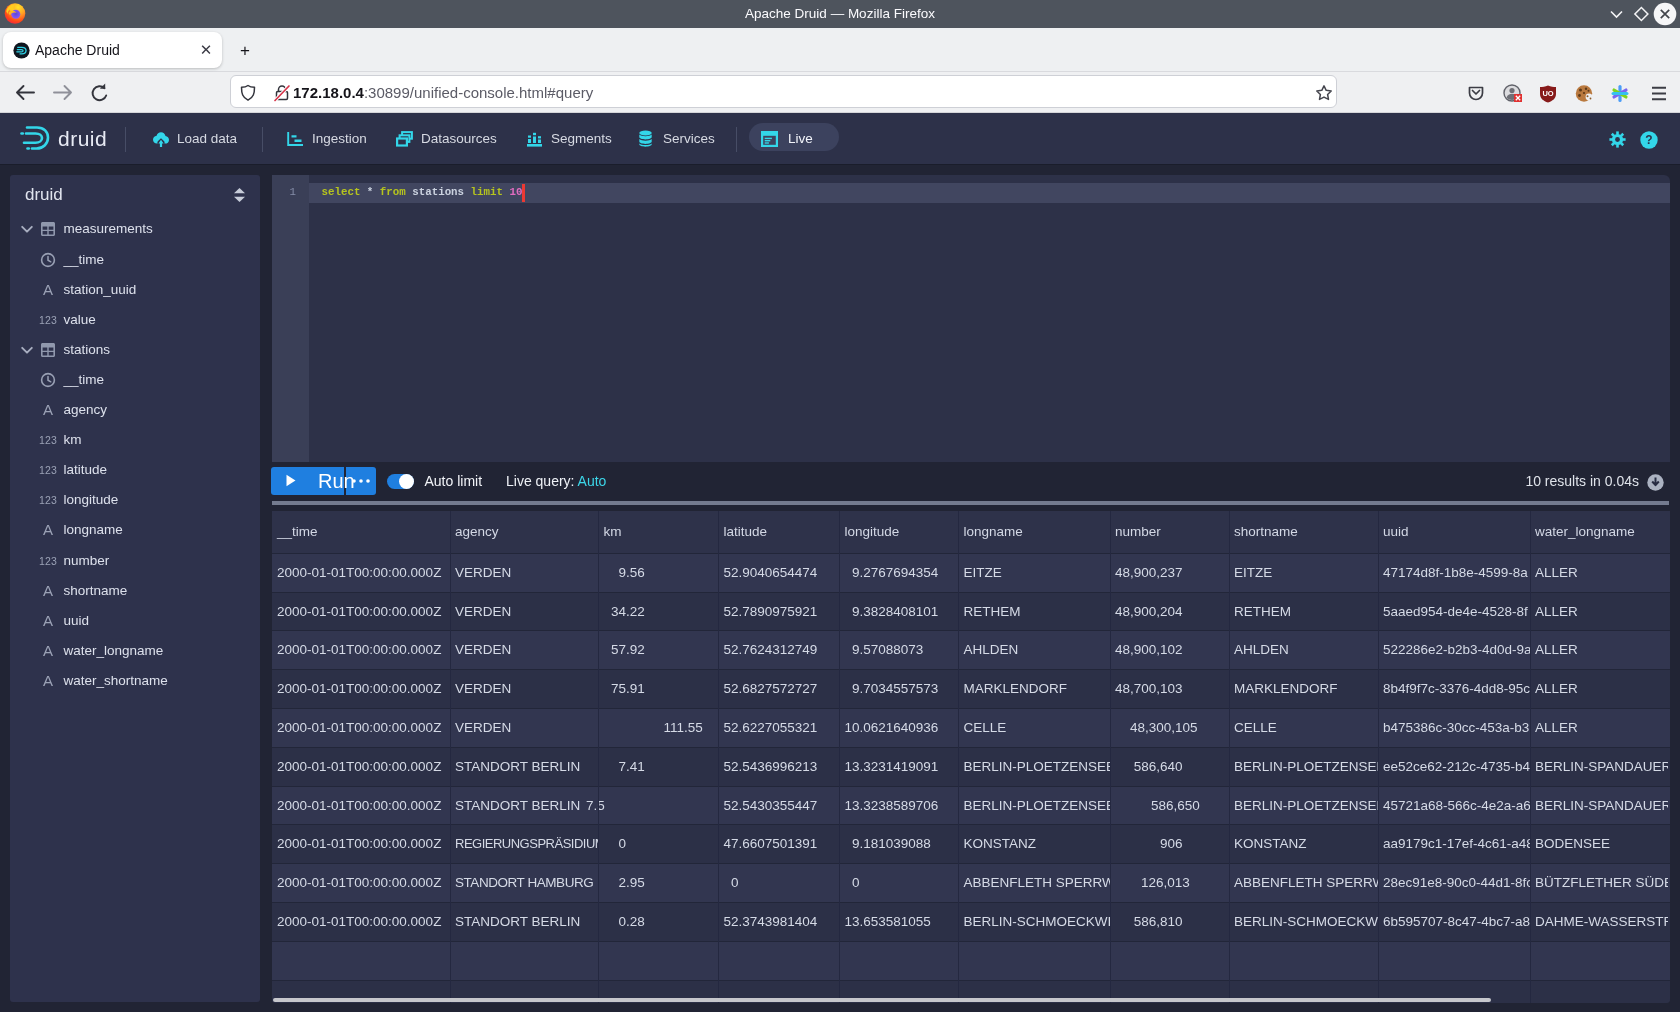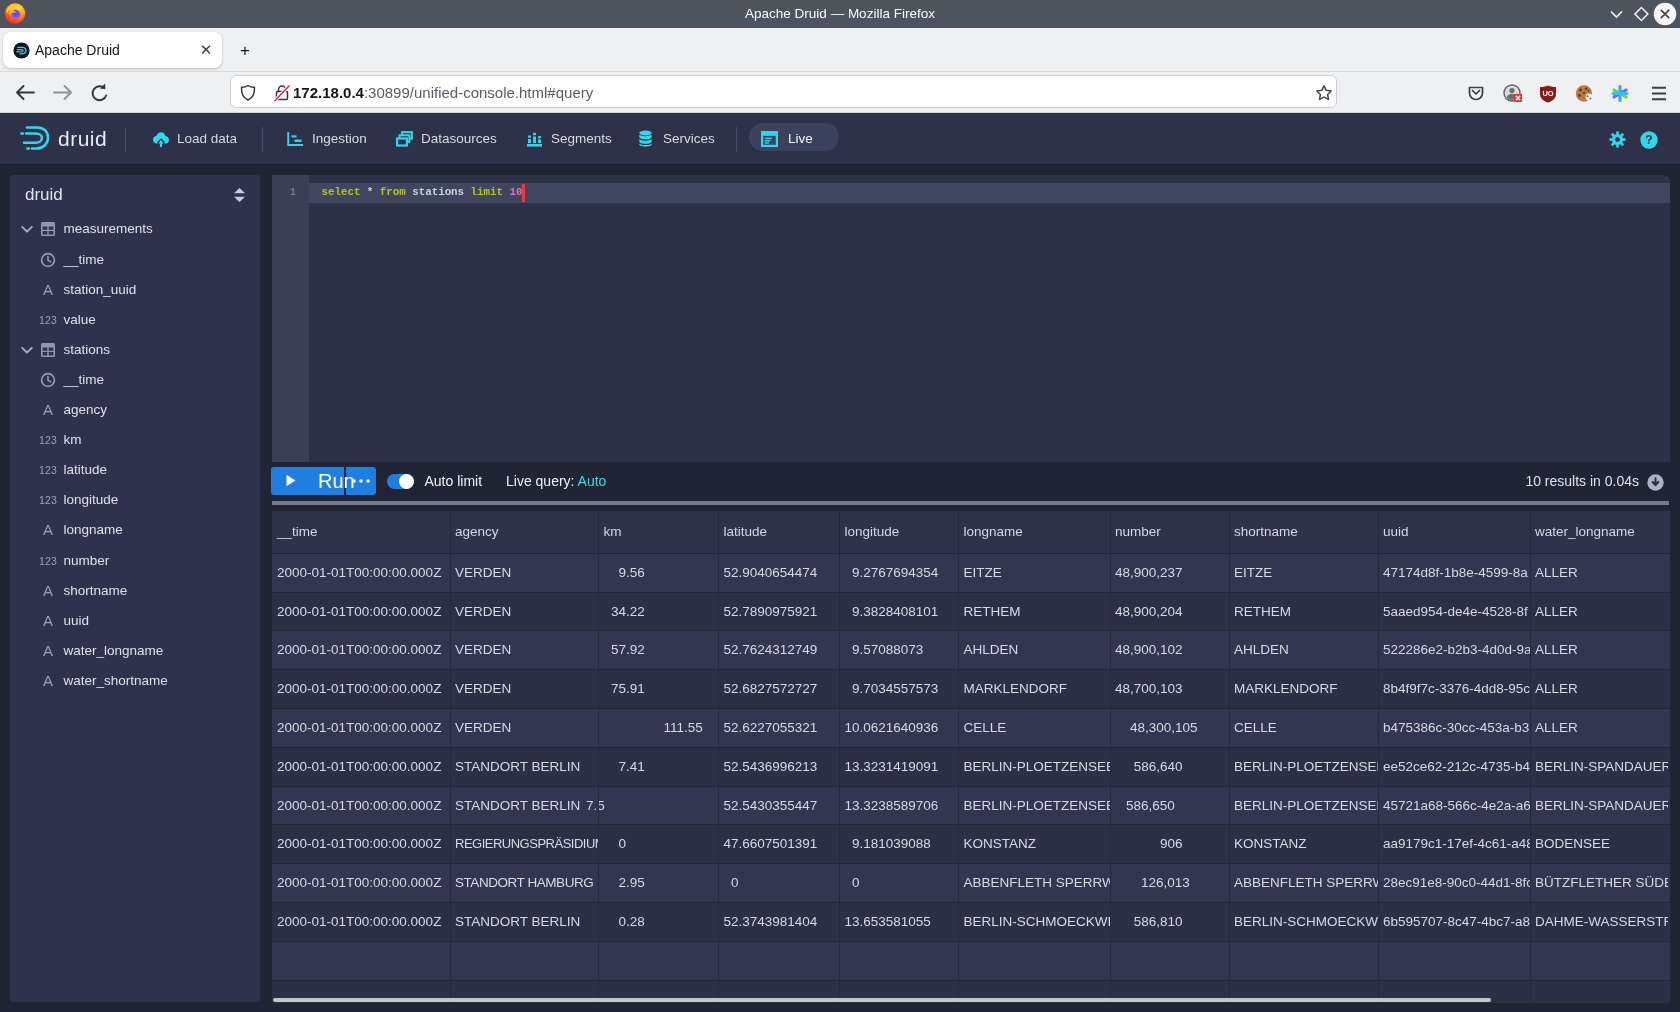--- a/index.html
+++ b/index.html
@@ -364,21 +364,21 @@
 <div class="cell" style="left:1106px;width:152px;">ee52ce62-212c-4735-b4</div>
 <div class="cell" style="left:1258px;width:138px;">BERLIN-SPANDAUER-SC</div>
 </div>
 <div class="row odd" style="top:274.90px;">
 <div class="cell" style="left:0px;width:178px;">2000-01-01T00:00:00.000Z</div>
 <div class="cell" style="left:178px;width:148.5px;">STANDORT BERLIN</div>
 <div class="cell" style="left:310px;width:120px;padding-left:4px;">7.5</div>
 <div class="cell" style="left:446.5px;width:121px;">52.5430355447</div>
 <div class="cell" style="left:567.5px;width:119px;padding-left:5.0px;">13.3238589706</div>
 <div class="cell" style="left:686.5px;width:151.5px;">BERLIN-PLOETZENSEE UN</div>
-<div class="cell" style="left:833px;width:119px;padding-left:21px;">586,650</div>
+<div class="cell" style="left:858px;width:119px;padding-left:21px;">586,650</div>
 <div class="cell" style="left:957px;width:149px;">BERLIN-PLOETZENSEE UN</div>
 <div class="cell" style="left:1106px;width:152px;">45721a68-566c-4e2a-a6</div>
 <div class="cell" style="left:1258px;width:138px;">BERLIN-SPANDAUER-SC</div>
 </div>
 <div class="row even" style="top:313.70px;">
 <div class="cell" style="left:0px;width:178px;">2000-01-01T00:00:00.000Z</div>
 <div class="cell" style="left:178px;width:148.5px;"><span style="letter-spacing:-0.5px;font-size:13px;">REGIERUNGSPRÄSIDIUM</span></div>
 <div class="cell" style="left:326.5px;width:120px;padding-left:20.0px;">0</div>
 <div class="cell" style="left:446.5px;width:121px;">47.6607501391</div>
 <div class="cell" style="left:567.5px;width:119px;padding-left:12.5px;">9.181039088</div>

